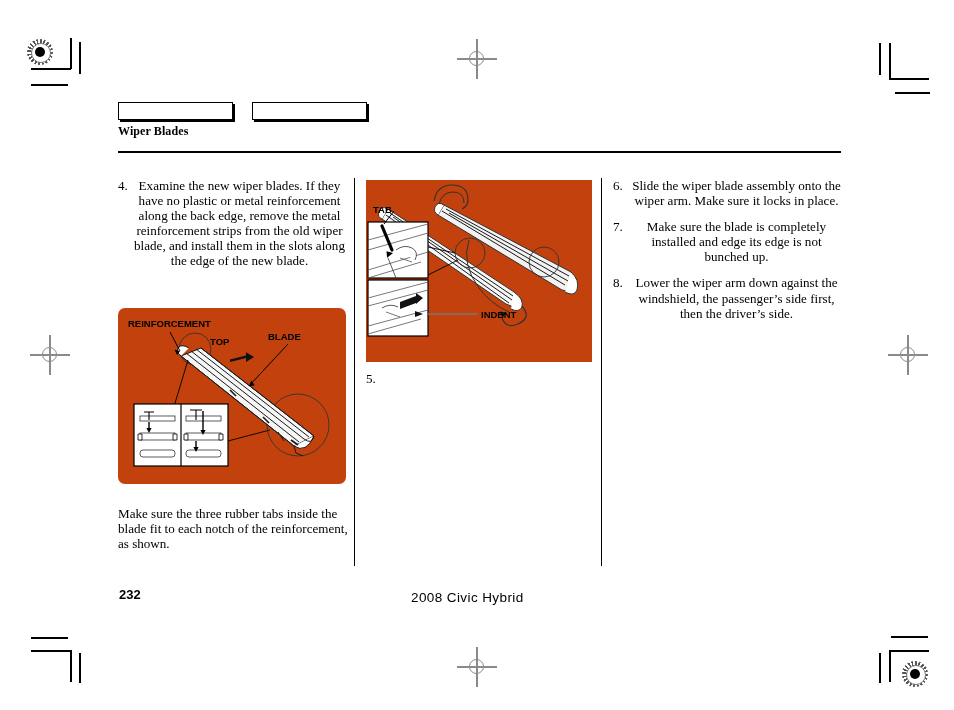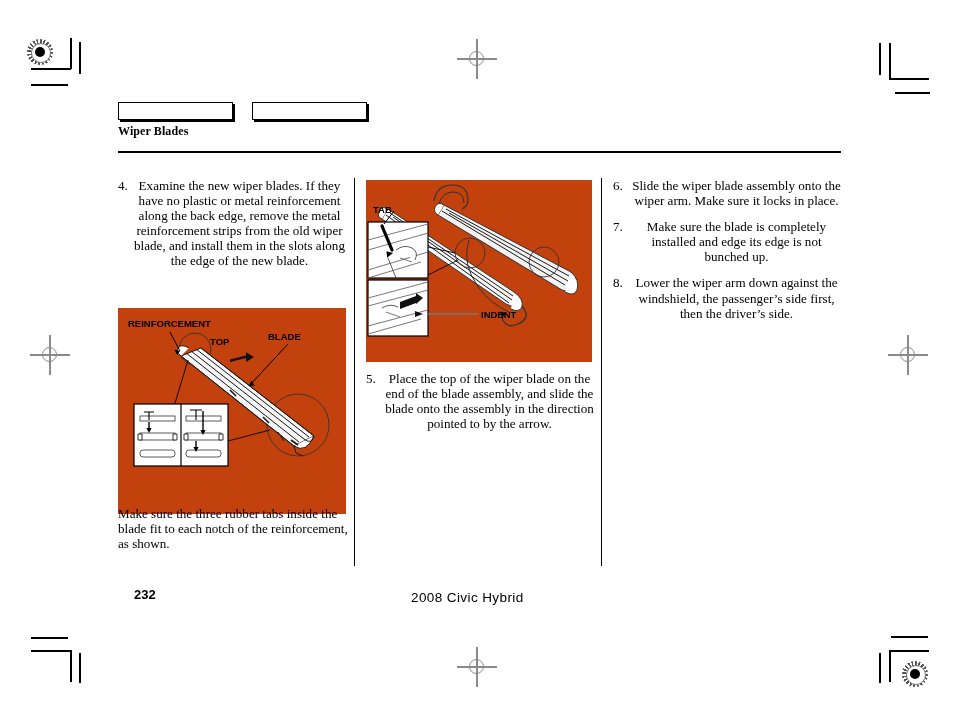--- a/index.html
+++ b/index.html
@@ -141,21 +141,21 @@
   .fig {
     position: relative;
     background: #c2410c;
     overflow: hidden;
   }
   .fig svg { display: block; }
 
   .fig-left {
     position: absolute;
     left: 118px; top: 308px;
-    width: 228px; height: 206px;
+    width: 228px; height: 176px; border-radius: 7px;
   }
   .fig-mid {
     position: absolute;
     left: 366px; top: 180px;
     width: 226px; height: 182px;
   }
 
   .lbl {
     font-family: "Liberation Sans", sans-serif;
     font-weight: bold;
@@ -163,21 +163,20 @@
     fill: #000;
   }
 
   
   .page-num {
     position: absolute;
     left: 119px; top: 587px;
     font-family: "Liberation Sans", sans-serif;
     font-weight: bold;
     font-size: 13px;
-    margin-left: 15px;
   }
   .footer-title {
     position: absolute;
     left: 411px; top: 590px;
     font-family: Liberation Sans, sans-serif;
     font-size: 13.5px;
     letter-spacing: 0.4px;
   }
 </style>
 </head>
@@ -411,21 +410,20 @@
       <text class="lbl" x="7" y="33">TAB</text>
       <text class="lbl" x="115" y="138">INDENT</text>
     </svg>
   </div>
 
   <div style="position:absolute;left:366px;top:371px;width:232px;">
     <div class="col" style="position:relative;left:0;top:0;width:232px;">
       <div class="step">
         <div class="num">5.</div>
         <div class="body">
-          <p>Place the top of the wiper blade on the end of the blade assembly, and slide the blade onto the assembly in the direction pointed to by the arrow.</p>
         </div>
       </div>
     </div>
   </div>
 
   <div class="col right">
     <div class="step">
       <div class="num">6.</div>
       <div class="body">
           <p>Slide the wiper blade assembly onto the wiper arm. Make sure it locks in place.</p>

